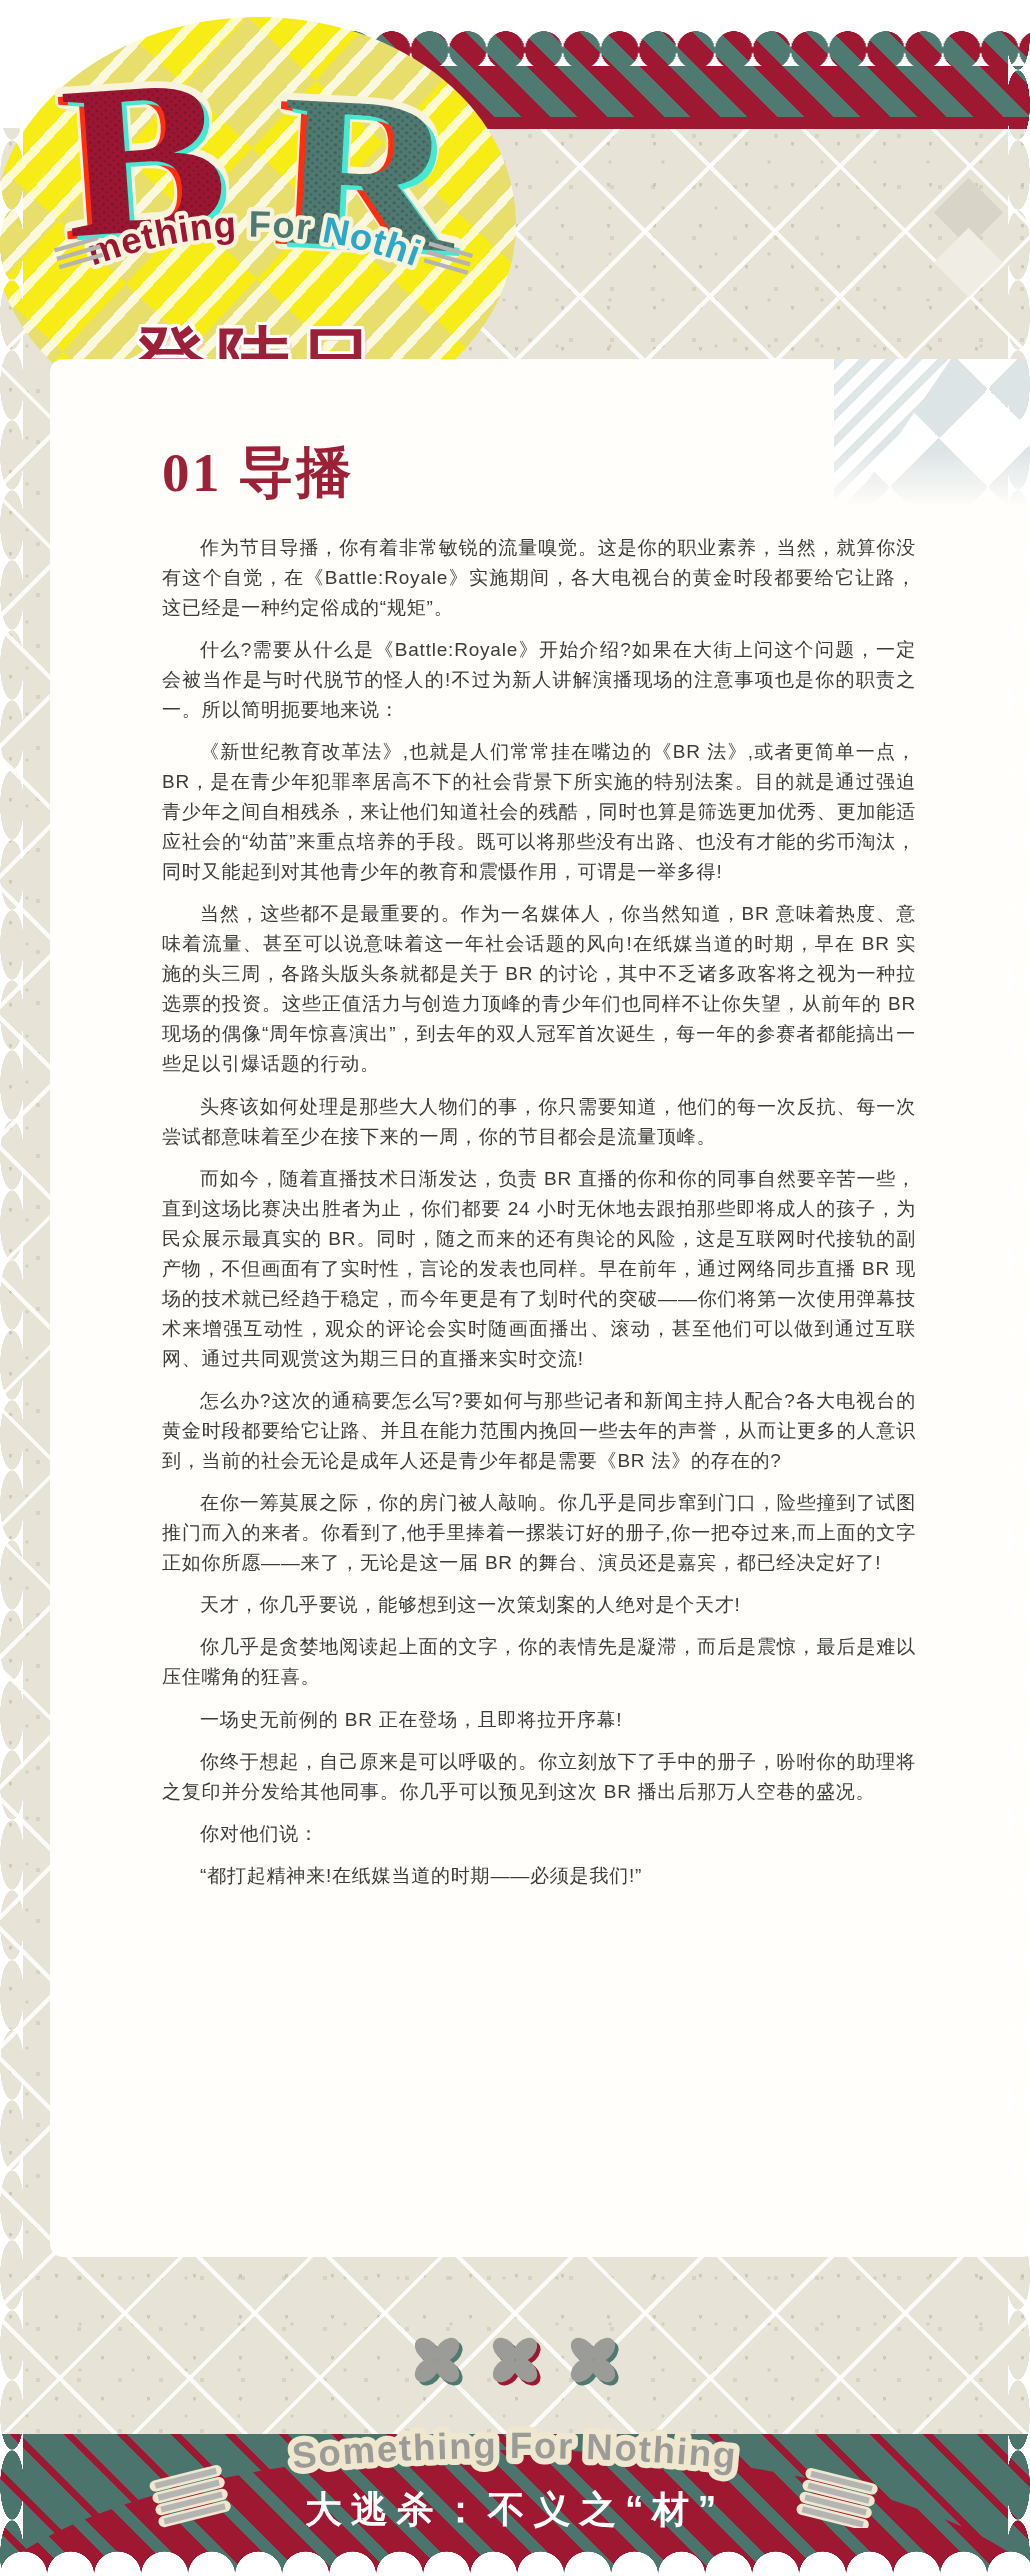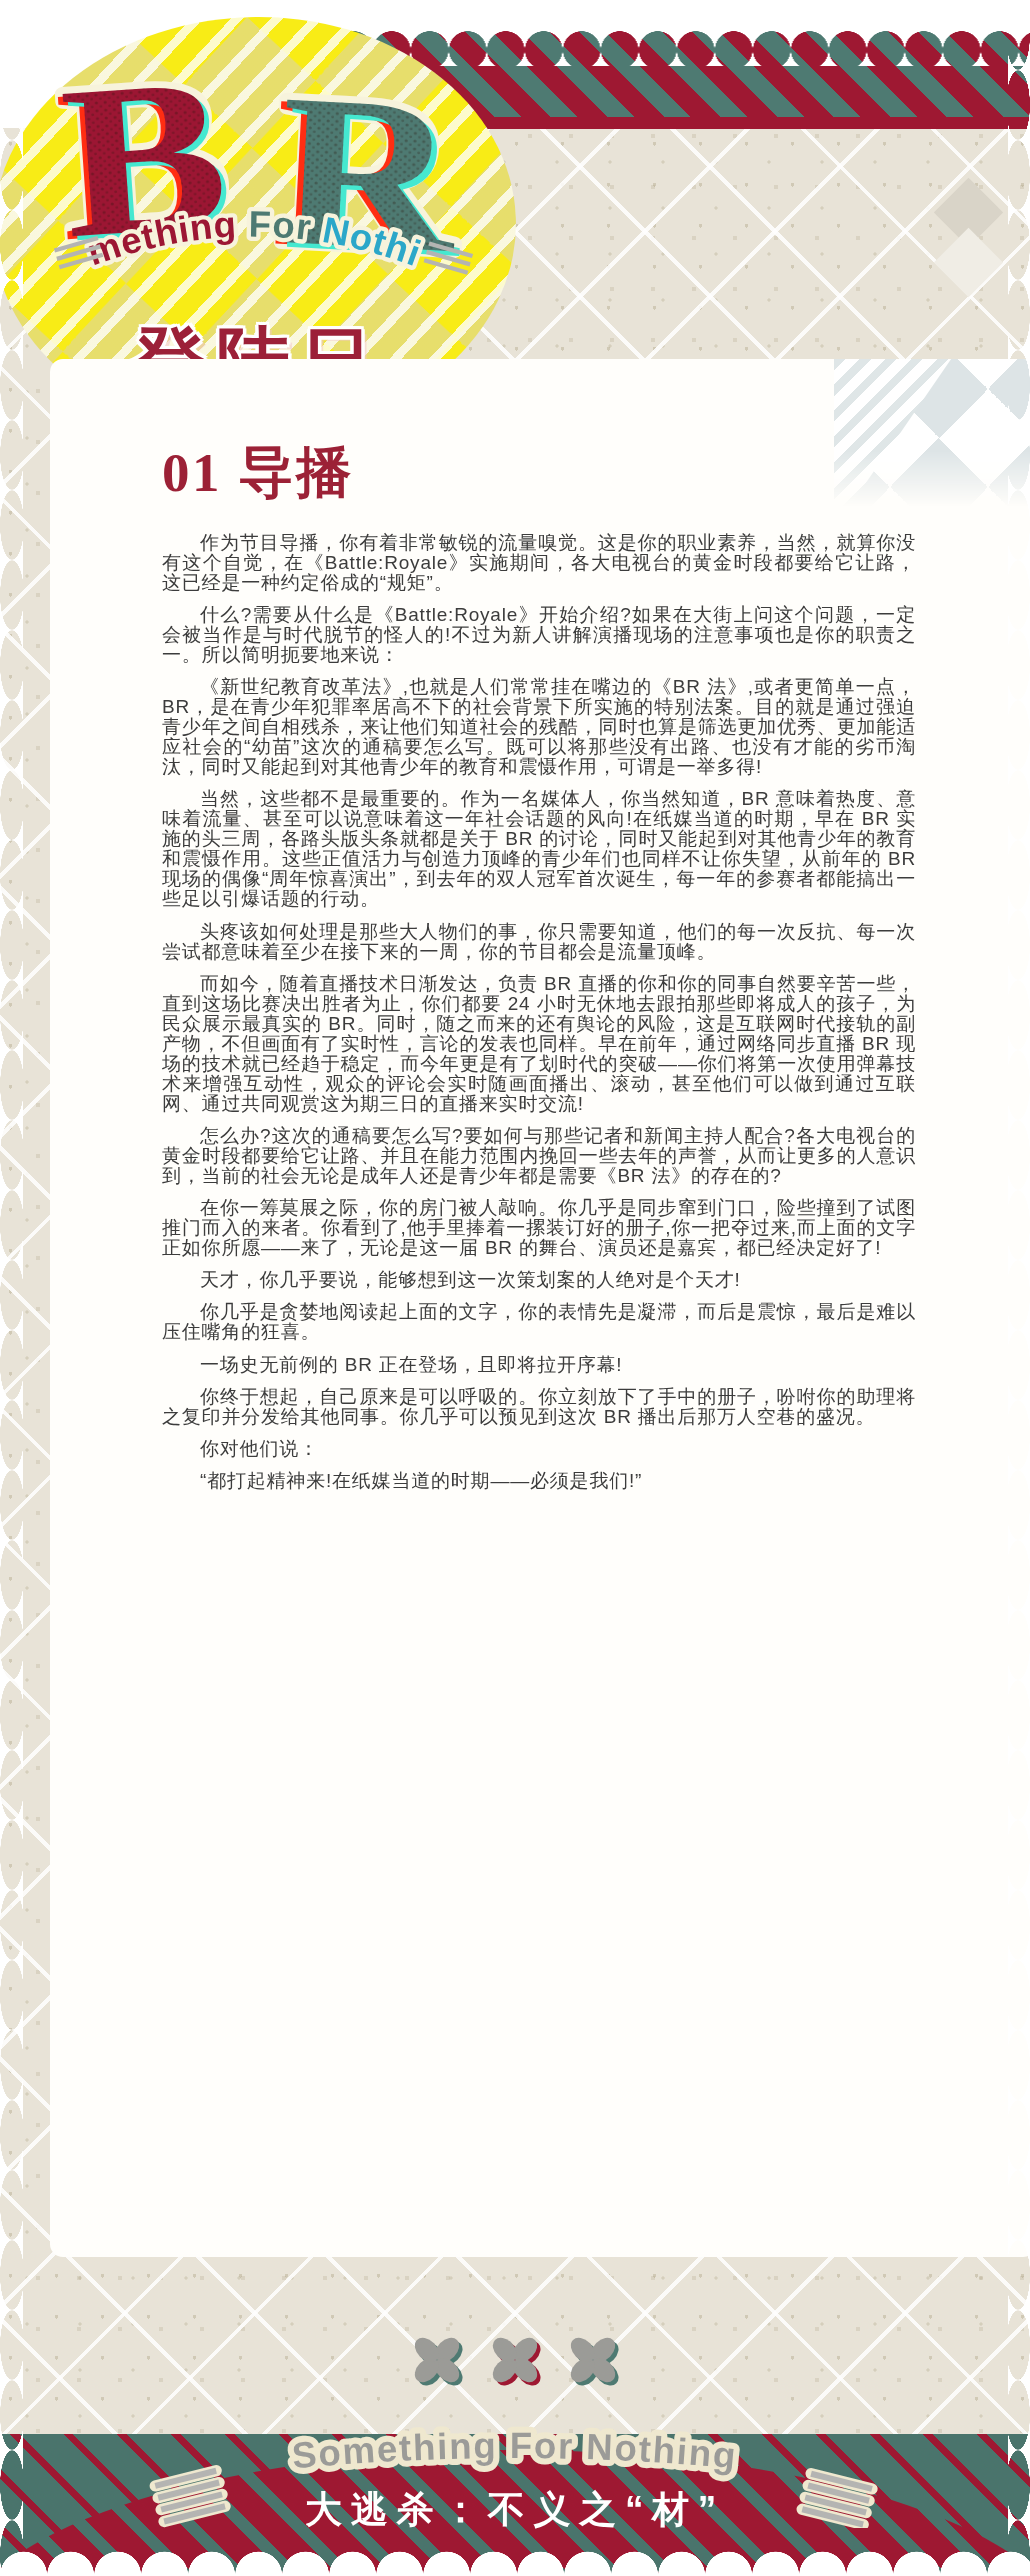--- a/index.html
+++ b/index.html
@@ -94,21 +94,21 @@
     content:"";position:absolute;left:0;top:0;width:100%;height:100%;
     background:repeating-linear-gradient(135deg,#dfe6e7 0 7.9px,#ffffff 7.9px 18.3px);
     clip-path:polygon(0 0,58% 0,0 115%);
   }
   .card-inner{position:absolute;left:112px;top:85px;width:754px;}
   .section-title{
     font-family:"Liberation Serif","DejaVu Serif",serif;font-weight:800;
     font-size:55px;color:#9c2136;letter-spacing:2.6px;line-height:1.05;margin:0 0 31px 0;
   }
   .para{
-    font-size:19px;line-height:20px;letter-spacing:0.8px;color:#3c3c3c;
+    font-size:19px;line-height:30px;letter-spacing:0.8px;color:#3c3c3c;
     text-indent:2em;text-align:justify;margin:0 0 12.2px 0;
   }
 
   
   .clovers{position:absolute;left:0;top:2333px;width:100%;display:flex;justify-content:center;gap:24.4px;}
   .footer-band{
     position:absolute;left:0;right:0;top:2434px;height:142px;overflow:hidden;
     background-color:#4a746c;
     background-image:repeating-linear-gradient(45deg,transparent 0 31px,#9e1832 31px 38px);
   }
@@ -189,22 +189,22 @@
 
   <div class="chapter-title">登陆日</div>
 
   <div class="card">
     <div class="card-deco"></div>
     <div class="card-inner">
       <h1 class="section-title">01 导播</h1>
       <div>
           <p class="para">作为节目导播，你有着非常敏锐的流量嗅觉。这是你的职业素养，当然，就算你没有这个自觉，在《Battle:Royale》实施期间，各大电视台的黄金时段都要给它让路，这已经是一种约定俗成的“规矩”。</p>
           <p class="para">什么?需要从什么是《Battle:Royale》开始介绍?如果在大街上问这个问题，一定会被当作是与时代脱节的怪人的!不过为新人讲解演播现场的注意事项也是你的职责之一。所以简明扼要地来说：</p>
-          <p class="para">《新世纪教育改革法》,也就是人们常常挂在嘴边的《BR 法》,或者更简单一点，BR，是在青少年犯罪率居高不下的社会背景下所实施的特别法案。目的就是通过强迫青少年之间自相残杀，来让他们知道社会的残酷，同时也算是筛选更加优秀、更加能适应社会的“幼苗”这次的通稿要怎么写。既可以将那些没有出路、也没有才能的劣币淘汰，同时又能起到对其他青少年的教育和震慑作用，可谓是一举多得!</p>
-          <p class="para">当然，这些都不是最重要的。作为一名媒体人，你当然知道，BR 意味着热度、意味着流量、甚至可以说意味着这一年社会话题的风向!在纸媒当道的时期，早在 BR 实施的头三周，各路头版头条就都是关于 BR 的讨论，同时又能起到对其他青少年的教育和震慑作用。这些正值活力与创造力顶峰的青少年们也同样不让你失望，从前年的 BR 现场的偶像“周年惊喜演出”，到去年的双人冠军首次诞生，每一年的参赛者都能搞出一些足以引爆话题的行动。</p>
+          <p class="para">《新世纪教育改革法》,也就是人们常常挂在嘴边的《BR 法》,或者更简单一点，BR，是在青少年犯罪率居高不下的社会背景下所实施的特别法案。目的就是通过强迫青少年之间自相残杀，来让他们知道社会的残酷，同时也算是筛选更加优秀、更加能适应社会的“幼苗”来重点培养的手段。既可以将那些没有出路、也没有才能的劣币淘汰，同时又能起到对其他青少年的教育和震慑作用，可谓是一举多得!</p>
+          <p class="para">当然，这些都不是最重要的。作为一名媒体人，你当然知道，BR 意味着热度、意味着流量、甚至可以说意味着这一年社会话题的风向!在纸媒当道的时期，早在 BR 实施的头三周，各路头版头条就都是关于 BR 的讨论，其中不乏诸多政客将之视为一种拉选票的投资。这些正值活力与创造力顶峰的青少年们也同样不让你失望，从前年的 BR 现场的偶像“周年惊喜演出”，到去年的双人冠军首次诞生，每一年的参赛者都能搞出一些足以引爆话题的行动。</p>
           <p class="para">头疼该如何处理是那些大人物们的事，你只需要知道，他们的每一次反抗、每一次尝试都意味着至少在接下来的一周，你的节目都会是流量顶峰。</p>
           <p class="para">而如今，随着直播技术日渐发达，负责 BR 直播的你和你的同事自然要辛苦一些，直到这场比赛决出胜者为止，你们都要 24 小时无休地去跟拍那些即将成人的孩子，为民众展示最真实的 BR。同时，随之而来的还有舆论的风险，这是互联网时代接轨的副产物，不但画面有了实时性，言论的发表也同样。早在前年，通过网络同步直播 BR 现场的技术就已经趋于稳定，而今年更是有了划时代的突破——你们将第一次使用弹幕技术来增强互动性，观众的评论会实时随画面播出、滚动，甚至他们可以做到通过互联网、通过共同观赏这为期三日的直播来实时交流!</p>
           <p class="para">怎么办?这次的通稿要怎么写?要如何与那些记者和新闻主持人配合?各大电视台的黄金时段都要给它让路、并且在能力范围内挽回一些去年的声誉，从而让更多的人意识到，当前的社会无论是成年人还是青少年都是需要《BR 法》的存在的?</p>
           <p class="para">在你一筹莫展之际，你的房门被人敲响。你几乎是同步窜到门口，险些撞到了试图推门而入的来者。你看到了,他手里捧着一摞装订好的册子,你一把夺过来,而上面的文字正如你所愿——来了，无论是这一届 BR 的舞台、演员还是嘉宾，都已经决定好了!</p>
           <p class="para">天才，你几乎要说，能够想到这一次策划案的人绝对是个天才!</p>
           <p class="para">你几乎是贪婪地阅读起上面的文字，你的表情先是凝滞，而后是震惊，最后是难以压住嘴角的狂喜。</p>
           <p class="para">一场史无前例的 BR 正在登场，且即将拉开序幕!</p>
           <p class="para">你终于想起，自己原来是可以呼吸的。你立刻放下了手中的册子，吩咐你的助理将之复印并分发给其他同事。你几乎可以预见到这次 BR 播出后那万人空巷的盛况。</p>
           <p class="para">你对他们说：</p>
           <p class="para">“都打起精神来!在纸媒当道的时期——必须是我们!”</p>

